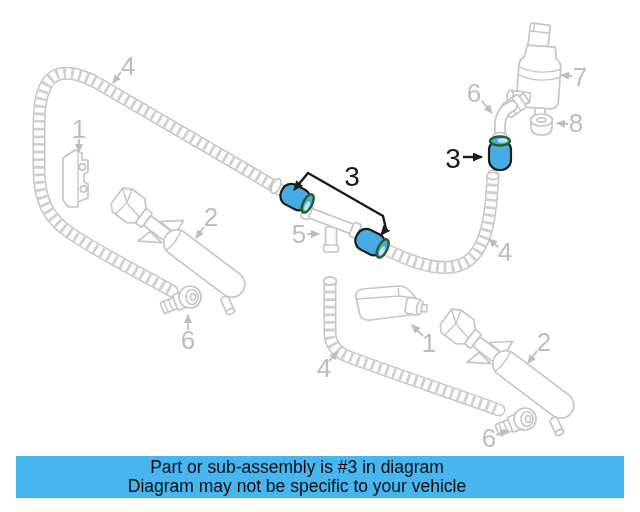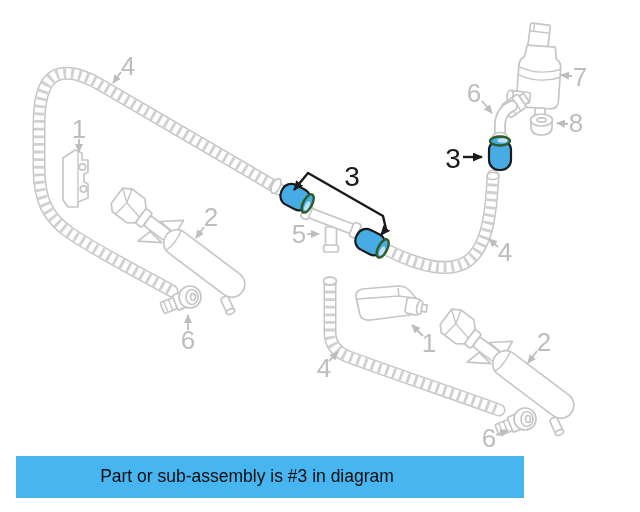--- a/index.html
+++ b/index.html
@@ -22,21 +22,21 @@
   .ablack{stroke:var(--callout);stroke-width:2.4px;fill:none;}
   .lbl{fill:var(--label);font:26px "Liberation Sans",sans-serif;text-anchor:middle;dominant-baseline:central;}
   .lblb{fill:var(--callout);font:28px "Liberation Sans",sans-serif;text-anchor:middle;dominant-baseline:central;}
   .hl-body{fill:var(--hl);stroke:var(--callout);stroke-width:2.2px;}
   .hl-rim{fill:var(--hl);stroke:var(--rim);stroke-width:2.4px;}
   .hl-in{fill:#bfe3f5;stroke:none;}
   .headg{fill:var(--label);}
   .headb{fill:var(--callout);}
   
   .banner{
-    position:absolute;left:16px;top:456px;width:508px;height:42px;
+    position:absolute;left:16px;top:456px;width:608px;height:42px;
     background:var(--banner-bg);color:var(--banner-text);
     display:flex;flex-direction:column;justify-content:center;align-items:center;
     font-size:17.5px;line-height:19.5px;box-sizing:border-box;padding-right:46px;
     text-align:center;
   }
 </style>
 </head>
 <body>
 
 <svg class="stage" viewBox="0 0 640 512">
@@ -205,13 +205,14 @@
   <text class="lbl" x="576" y="123">8</text>
   <text class="lbl" x="505" y="252">4</text>
   <text class="lbl" x="324" y="368">4</text>
   <text class="lbl" x="429" y="343">1</text>
   <text class="lbl" x="544" y="342">2</text>
   <text class="lbl" x="489" y="438">6</text>
 </svg>
 
 <div class="banner">
   <div>Part or sub-assembly is #3 in diagram</div>
+  <div>Diagram may not be specific to your vehicle</div>
 </div>
 
 </body></html>

